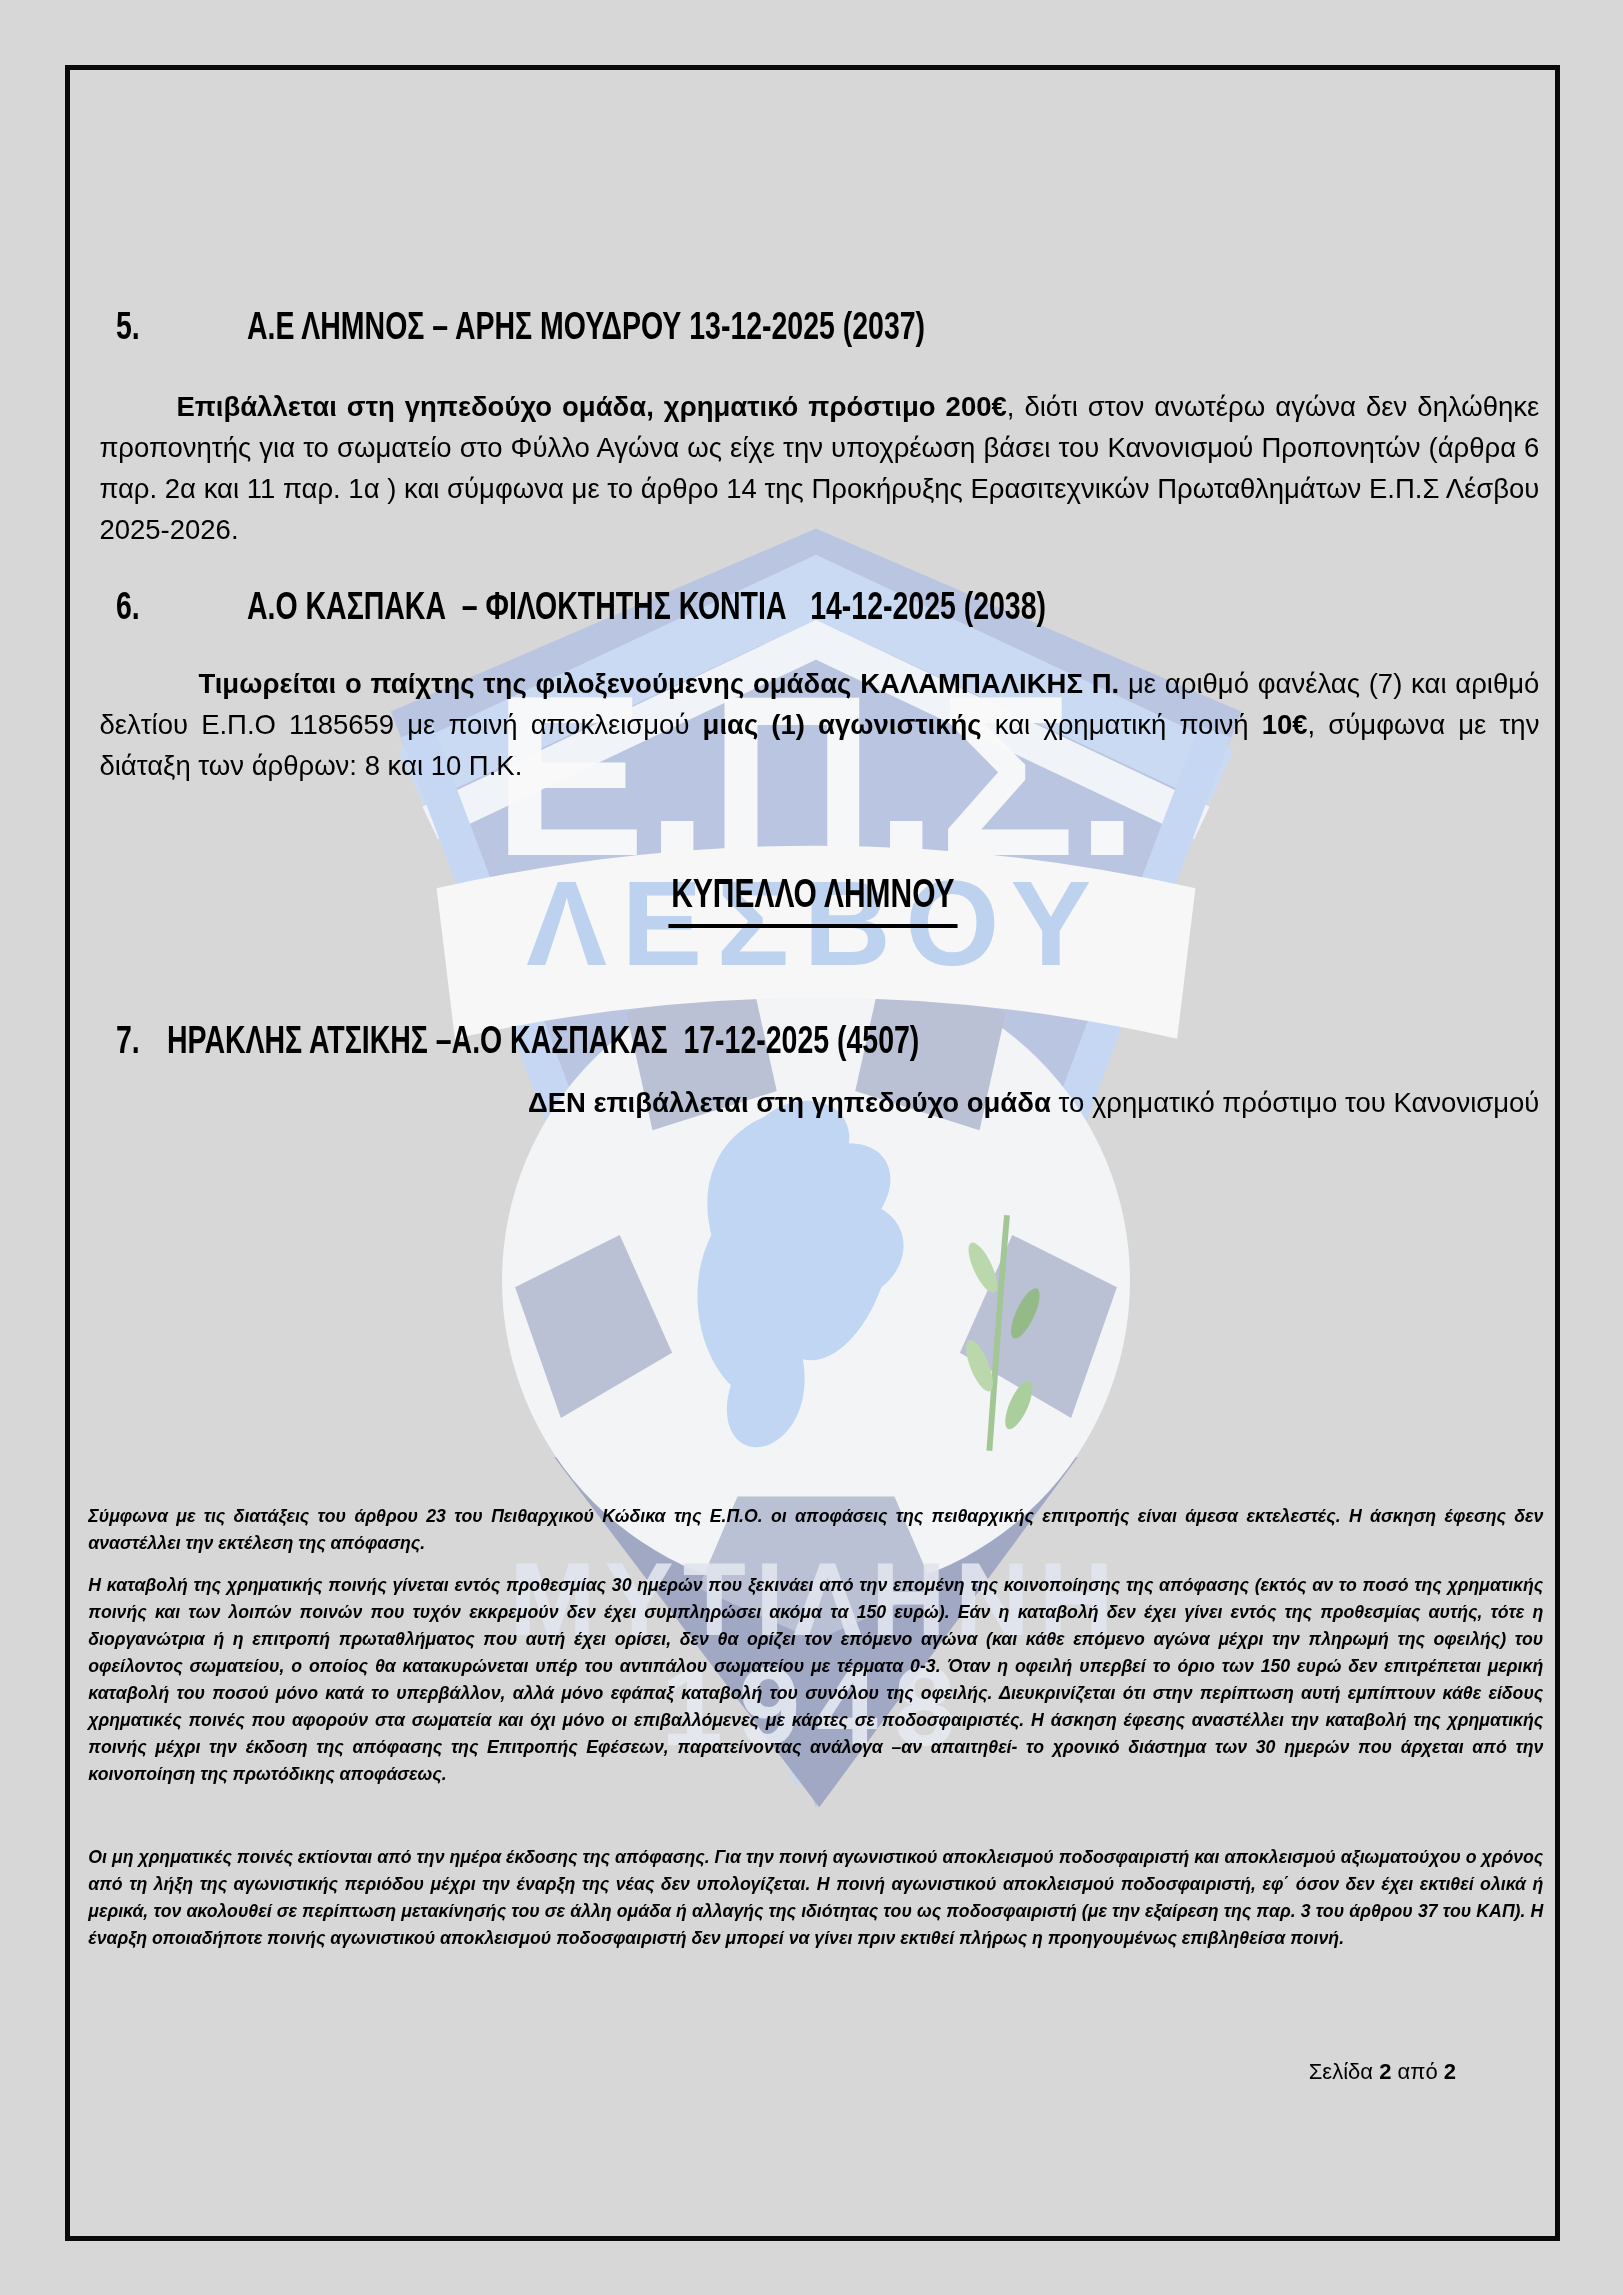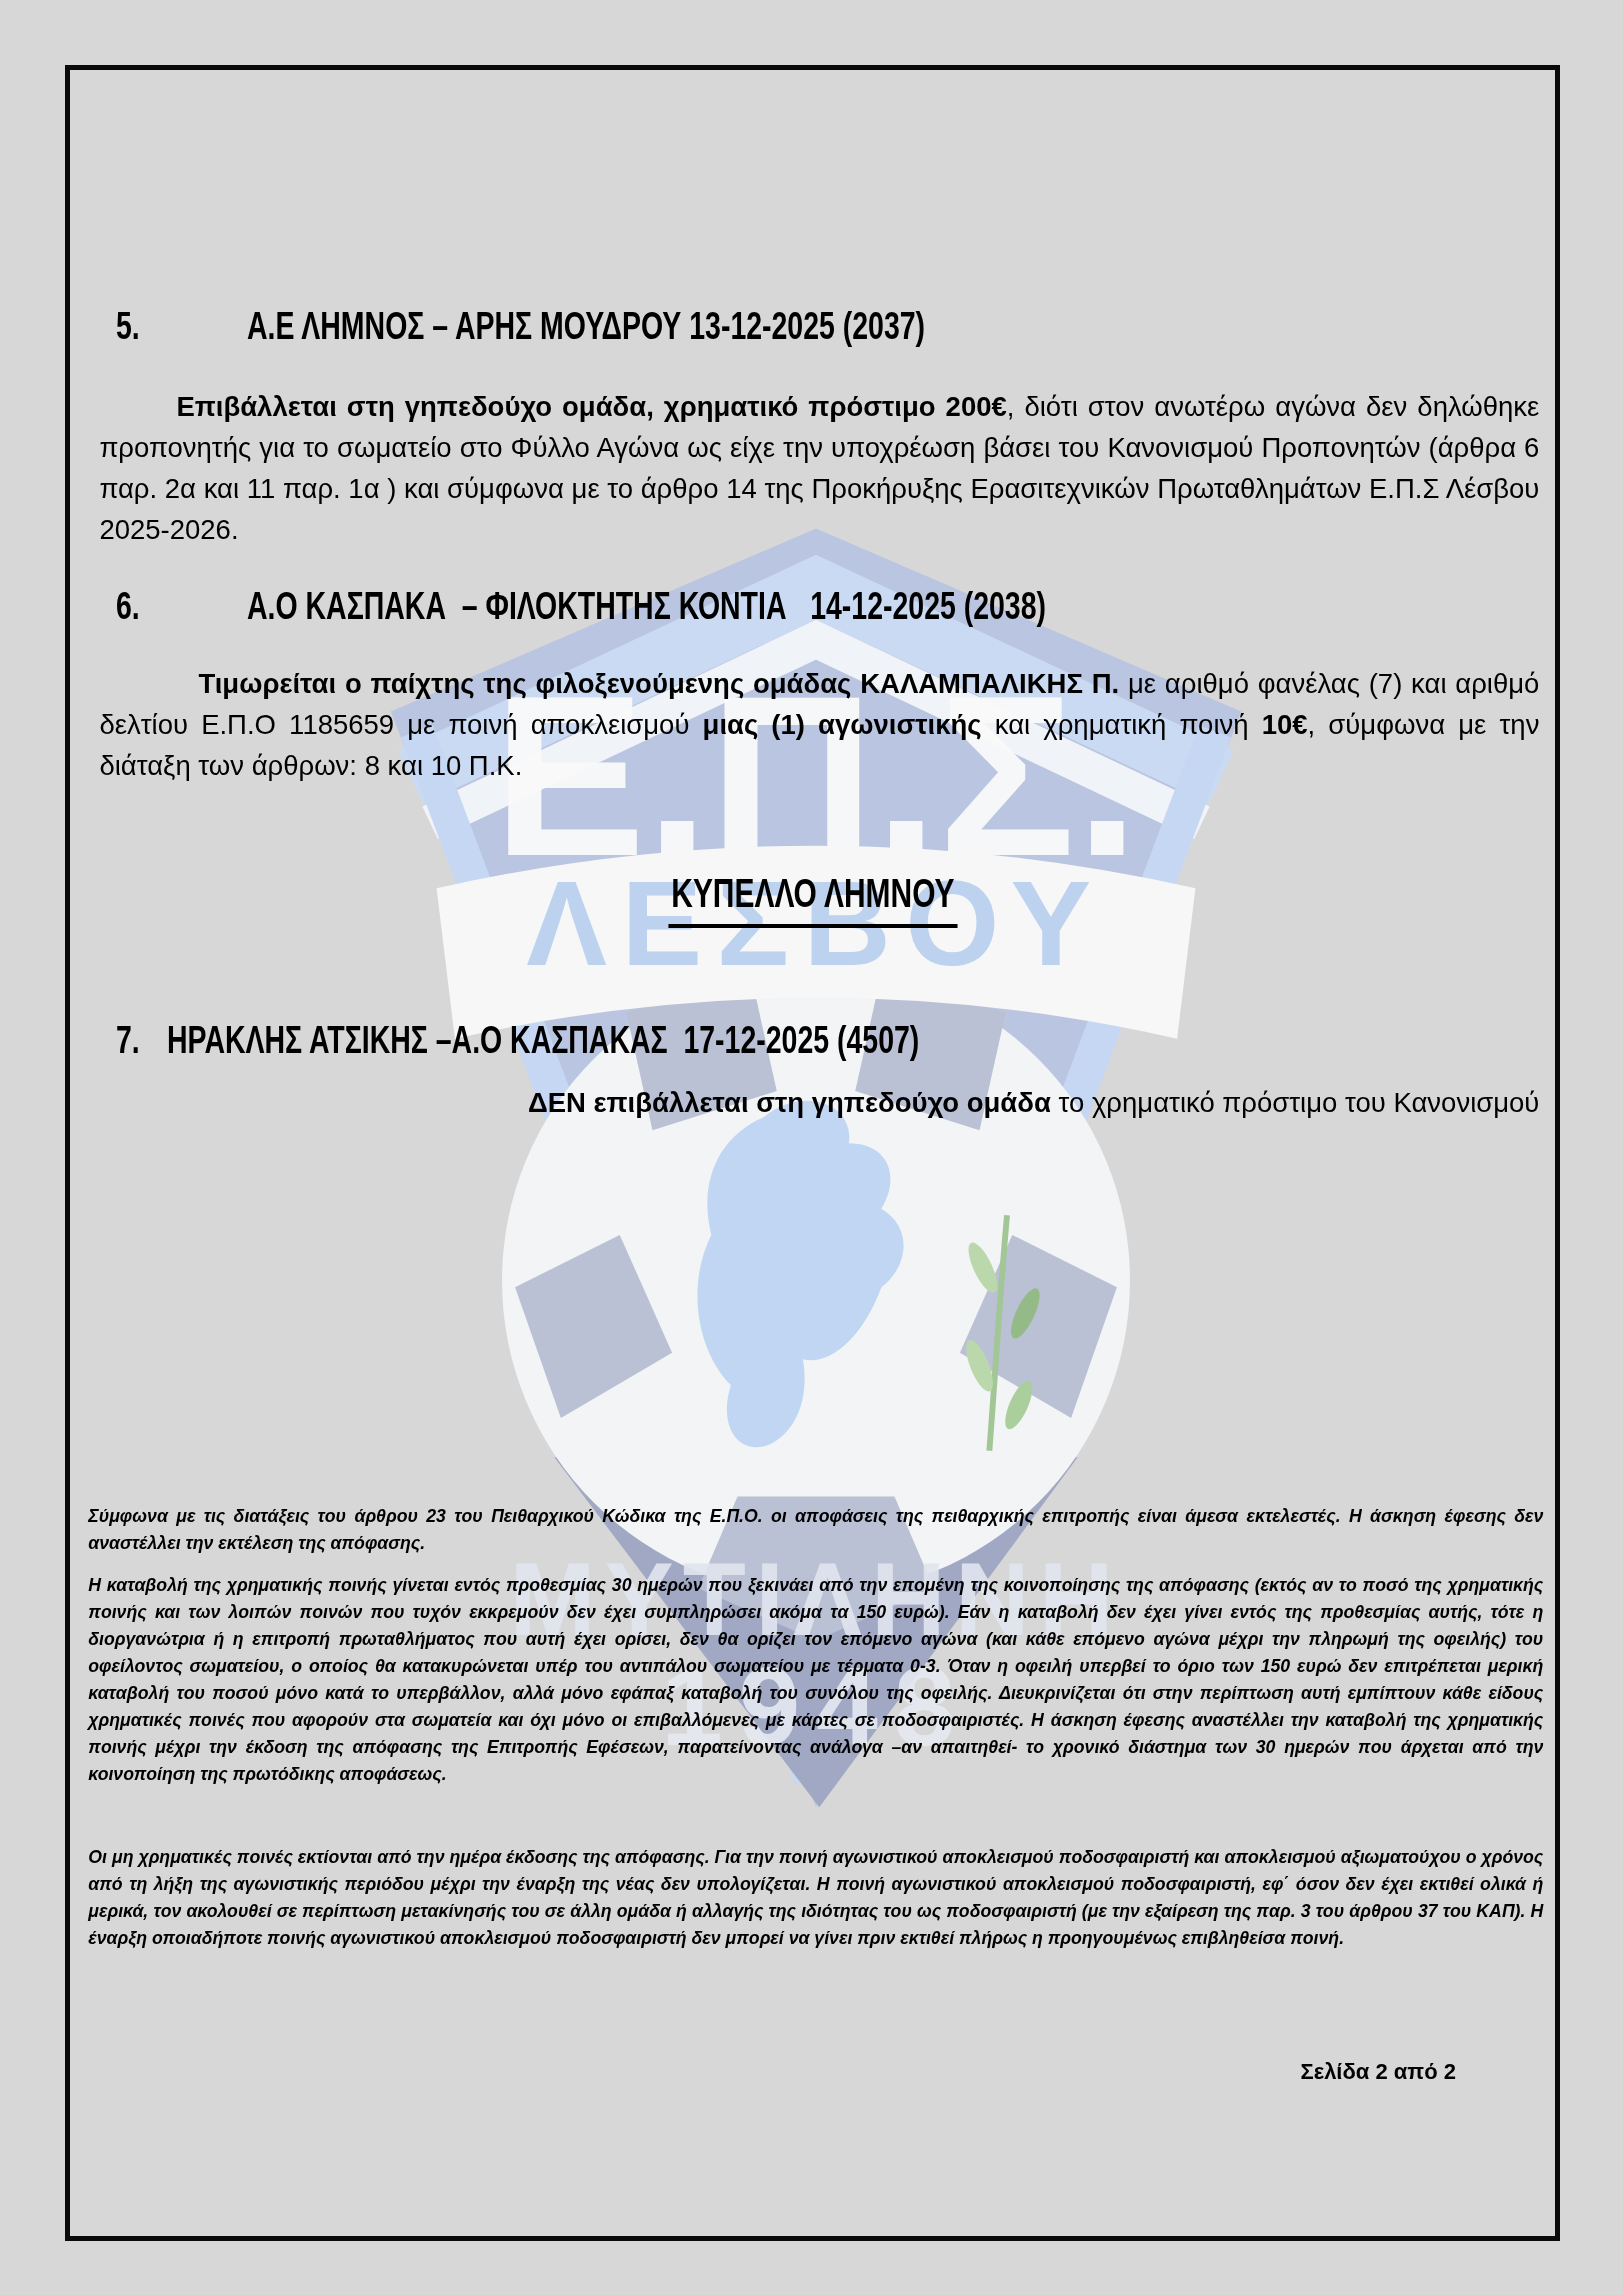--- a/index.html
+++ b/index.html
@@ -81,21 +81,21 @@
   }
   .legal-p1 { margin-bottom: 15px; }
   .legal-p2 { margin-bottom: 56px; }
 
   .page-footer {
     position: absolute;
     top: 1989px; right: 99px;
     font-size: 22px;
   }
   .page-footer b { font-weight: bold; }
-  .sp { white-space: pre; font-weight: bold; }
+  .sp { white-space: pre; }
 </style>
 </head>
 <body>
 
 <div class="frame">
 
   <div class="watermark">
     <svg width="942" height="1309" viewBox="0 0 1440 2000" xmlns="http://www.w3.org/2000/svg">
 
       <path d="M70,300 L720,20 L1370,300 L720,1975 Z" fill="#b7c4e3"></path>

